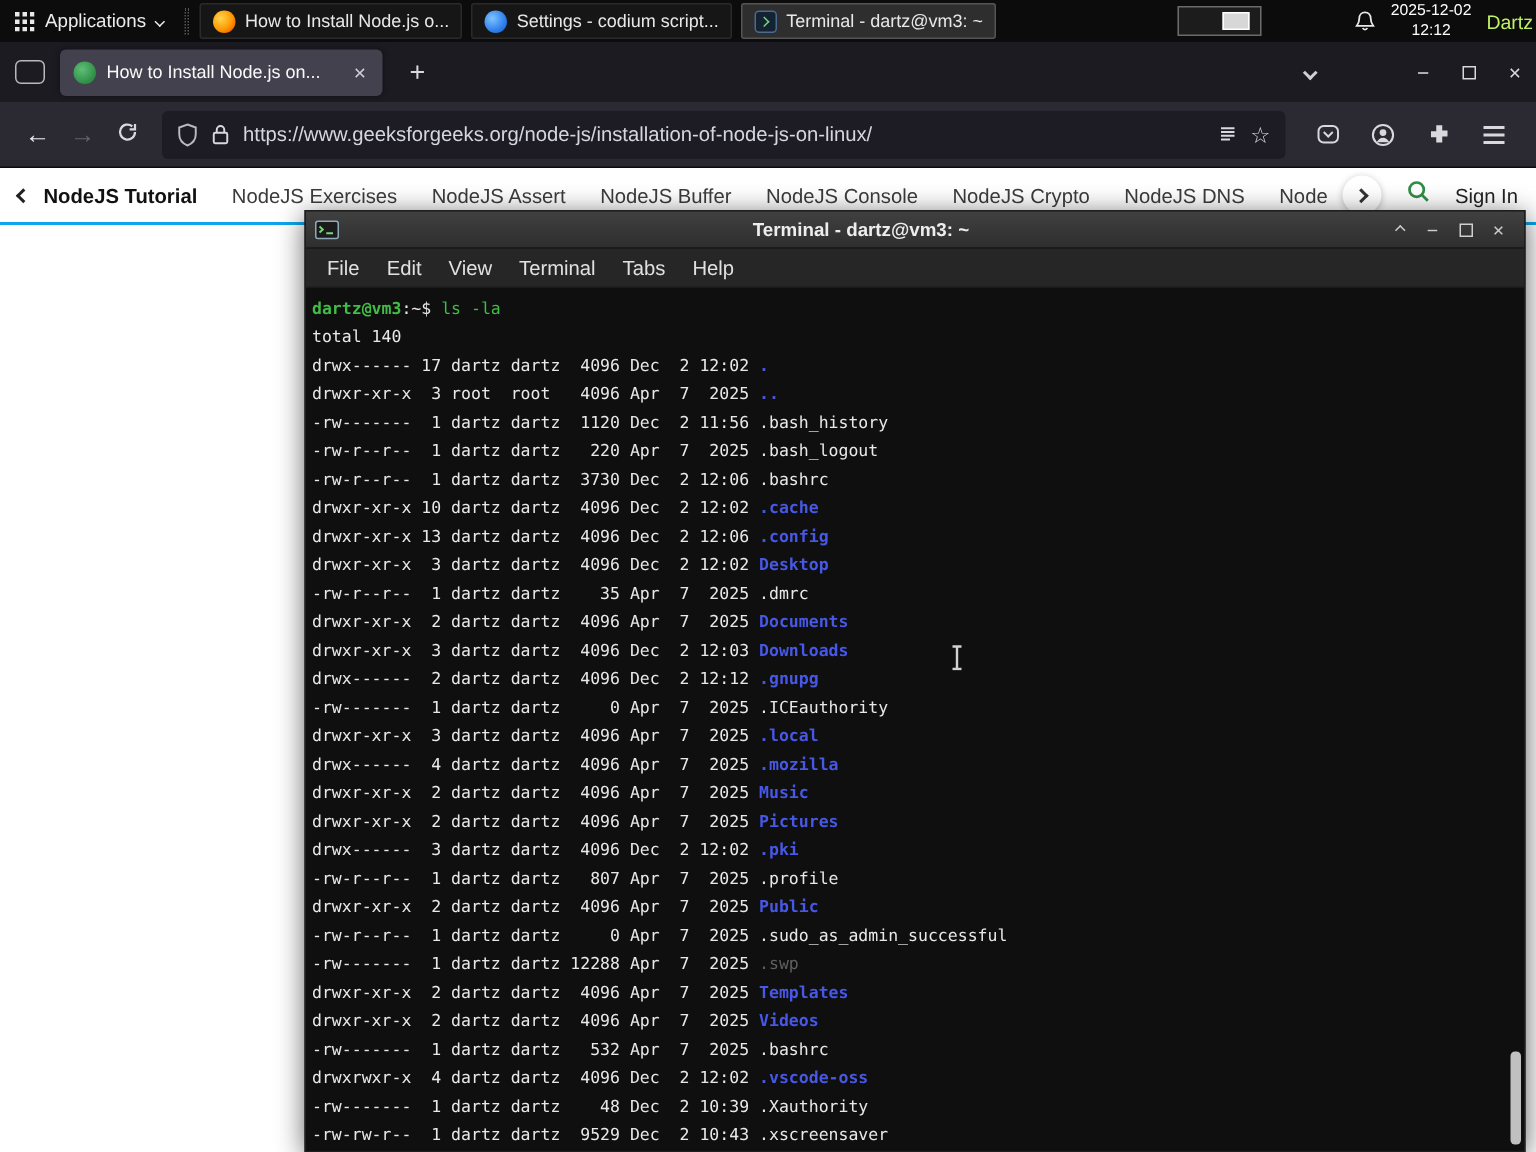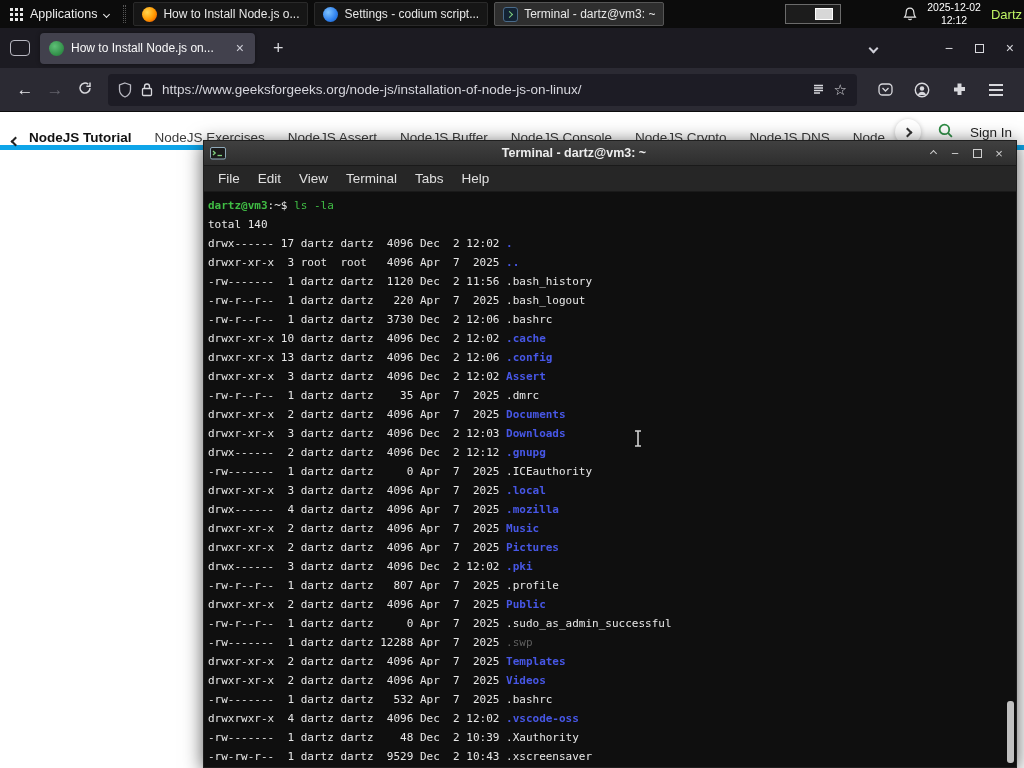--- a/index.html
+++ b/index.html
@@ -63,22 +63,22 @@
   .navbar{height:44px;background:#2b2a33;display:flex;align-items:center;padding:0 10px;border-bottom:1px solid #0c0c0d;}
   .nav-ico{color:#e6e6ea;font-size:17px;width:30px;text-align:center;flex:0 0 auto;}
   .nav-ico.disabled{color:#62626b;}
   .urlbar{flex:1;height:32px;background:#1d1c25;border-radius:4px;display:flex;align-items:center;
           gap:9px;padding:0 10px;margin:0 14px 0 8px;color:#d6d6dd;}
   .url-text{flex:1;font-size:13.5px;white-space:nowrap;overflow:hidden;color:#d6d6dd;}
   .star{font-size:15px;color:#d8d8dd;}
   .navbar-right{display:flex;align-items:center;gap:9px;margin-right:4px;}
   .navbar-right > span{display:flex;align-items:center;justify-content:center;width:28px;height:28px;}
 
-  .sitenav{height:38px;background:#fff;display:flex;align-items:flex-end;padding:0 12px;color:#444;
-           border-bottom:5px solid #0ea5e9;position:relative;}
+  .sitenav{height:38px;background:#fff;display:flex;align-items:center;padding:0 12px;color:#444;
+           border-bottom:2px solid #0ea5e9;position:relative;}
   .sitenav .chev.dark{color:#222;margin-right:10px;flex:0 0 auto;}
   .nav-items{display:flex;gap:23px;align-items:center;white-space:nowrap;overflow:hidden;flex:1;}
   .nav-item{font-size:13.5px;color:#3c3c3c;}
   .nav-item.first{font-weight:bold;color:#111;}
   .nav-right{display:flex;align-items:center;gap:16px;padding-left:6px;background:#fff;flex:0 0 auto;}
   .chev-circle{width:26px;height:26px;border-radius:50%;background:#fff;box-shadow:0 1px 5px rgba(0,0,0,.25);
                display:flex;align-items:center;justify-content:center;color:#333;}
   .signin{font-size:13.5px;color:#222;}
 
   
@@ -288,21 +288,21 @@
     <div class="tline"><span class="t-green t-bold">dartz@vm3</span><span>:~$ </span><span class="t-green">ls -la</span></div>
     <div class="tline">total 140</div>
     <div>
         <div class="tline"><span>drwx------ 17 dartz dartz  4096 Dec  2 12:02 </span><span class="t-dir">.</span></div>
         <div class="tline"><span>drwxr-xr-x  3 root  root   4096 Apr  7  2025 </span><span class="t-dir">..</span></div>
         <div class="tline"><span>-rw-------  1 dartz dartz  1120 Dec  2 11:56 </span><span class="t-file">.bash_history</span></div>
         <div class="tline"><span>-rw-r--r--  1 dartz dartz   220 Apr  7  2025 </span><span class="t-file">.bash_logout</span></div>
         <div class="tline"><span>-rw-r--r--  1 dartz dartz  3730 Dec  2 12:06 </span><span class="t-file">.bashrc</span></div>
         <div class="tline"><span>drwxr-xr-x 10 dartz dartz  4096 Dec  2 12:02 </span><span class="t-dir">.cache</span></div>
         <div class="tline"><span>drwxr-xr-x 13 dartz dartz  4096 Dec  2 12:06 </span><span class="t-dir">.config</span></div>
-        <div class="tline"><span>drwxr-xr-x  3 dartz dartz  4096 Dec  2 12:02 </span><span class="t-dir">Assert</span></div>
+        <div class="tline"><span>drwxr-xr-x  3 dartz dartz  4096 Dec  2 12:02 </span><span class="t-dir">Desktop</span></div>
         <div class="tline"><span>-rw-r--r--  1 dartz dartz    35 Apr  7  2025 </span><span class="t-file">.dmrc</span></div>
         <div class="tline"><span>drwxr-xr-x  2 dartz dartz  4096 Apr  7  2025 </span><span class="t-dir">Documents</span></div>
         <div class="tline"><span>drwxr-xr-x  3 dartz dartz  4096 Dec  2 12:03 </span><span class="t-dir">Downloads</span></div>
         <div class="tline"><span>drwx------  2 dartz dartz  4096 Dec  2 12:12 </span><span class="t-dir">.gnupg</span></div>
         <div class="tline"><span>-rw-------  1 dartz dartz     0 Apr  7  2025 </span><span class="t-file">.ICEauthority</span></div>
         <div class="tline"><span>drwxr-xr-x  3 dartz dartz  4096 Apr  7  2025 </span><span class="t-dir">.local</span></div>
         <div class="tline"><span>drwx------  4 dartz dartz  4096 Apr  7  2025 </span><span class="t-dir">.mozilla</span></div>
         <div class="tline"><span>drwxr-xr-x  2 dartz dartz  4096 Apr  7  2025 </span><span class="t-dir">Music</span></div>
         <div class="tline"><span>drwxr-xr-x  2 dartz dartz  4096 Apr  7  2025 </span><span class="t-dir">Pictures</span></div>
         <div class="tline"><span>drwx------  3 dartz dartz  4096 Dec  2 12:02 </span><span class="t-dir">.pki</span></div>

